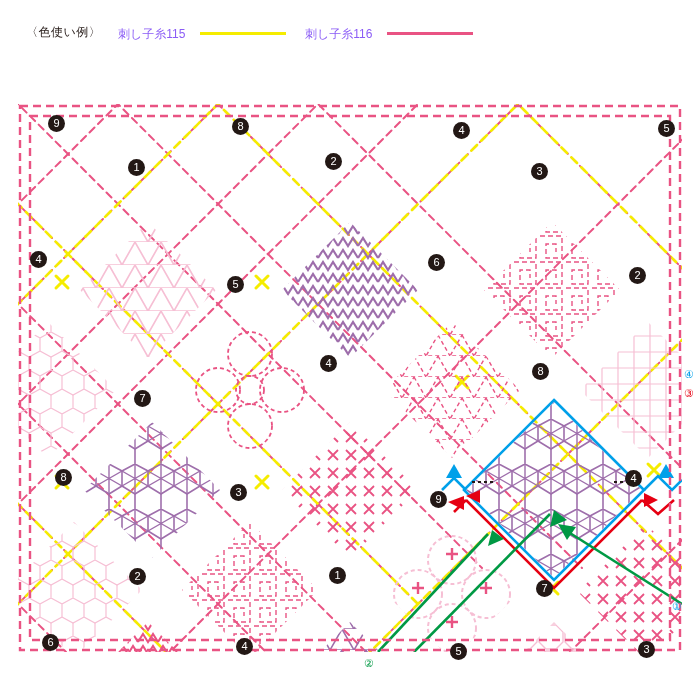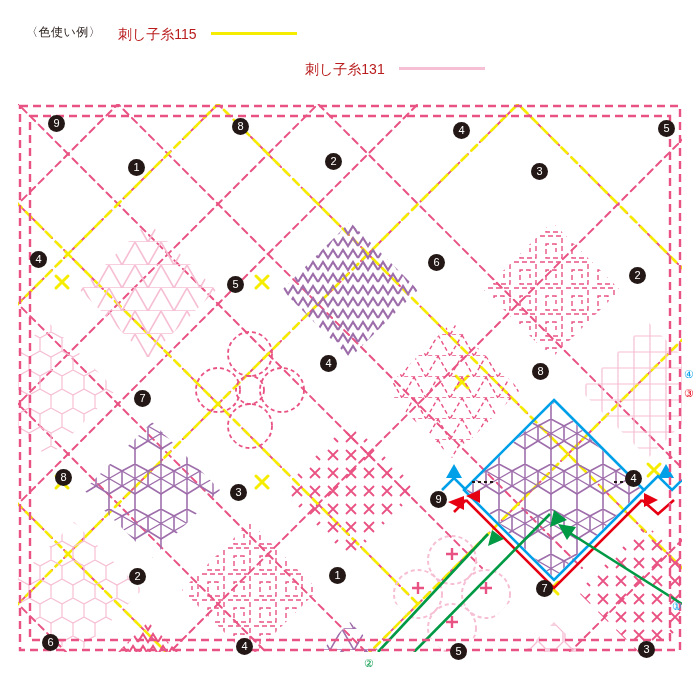--- a/index.html
+++ b/index.html
@@ -13,21 +13,21 @@
   #legend{
     position:absolute;left:0;top:0;width:568px;height:95px;
   }
   .legend-title{
     position:absolute;left:26px;top:24px;
     font-size:12px;color:#231815;letter-spacing:0.5px;
     white-space:nowrap;
   }
   .legend-item{position:absolute;white-space:nowrap;}
   .legend-label{
-    font-size:14px;color:#b91c1c;
+    font-size:12px;color:#8b5cf6;
     display:inline-block;vertical-align:middle;
   }
   .legend-swatch{
     display:inline-block;vertical-align:middle;
     width:86px;height:0;border-top-width:3px;border-top-style:solid;
     margin-left:10px;margin-bottom:3px;
   }
   .li1{left:118px;top:25px;}
   .li2{left:305px;top:25px;}
   .li3{left:118px;top:60px;}
@@ -54,26 +54,26 @@
 <body>
 
 <div id="legend">
   <div class="legend-title">〈色使い例〉</div>
 
   <div class="legend-item li1">
     <span class="legend-label">刺し子糸115</span>
     <span class="legend-swatch" style="border-top-color:#f5ec00"></span>
   </div>
 
-
-
-  <div class="legend-item li4">
-    <span class="legend-label">刺し子糸131</span>
-    <span class="legend-swatch" style="border-top-color:#f6bfd4"></span>
+  <div class="legend-item li2">
+    <span class="legend-label">刺し子糸116</span>
+    <span class="legend-swatch" style="border-top-color:#e95383"></span>
   </div>
+
+
 </div>
 
 <div id="quilt">
 <svg width="664" height="548" viewBox="0 0 664 548" xmlns="http://www.w3.org/2000/svg">
   <defs>
 
     <pattern id="pLightPinkGrid" width="16" height="16" patternUnits="userSpaceOnUse">
       <path d="M0 8 H16 M8 0 V16" stroke="#f6bfd4" stroke-width="1.2" fill="none"></path>
     </pattern>
     <pattern id="pLightPinkHex" width="22" height="38" patternUnits="userSpaceOnUse">

